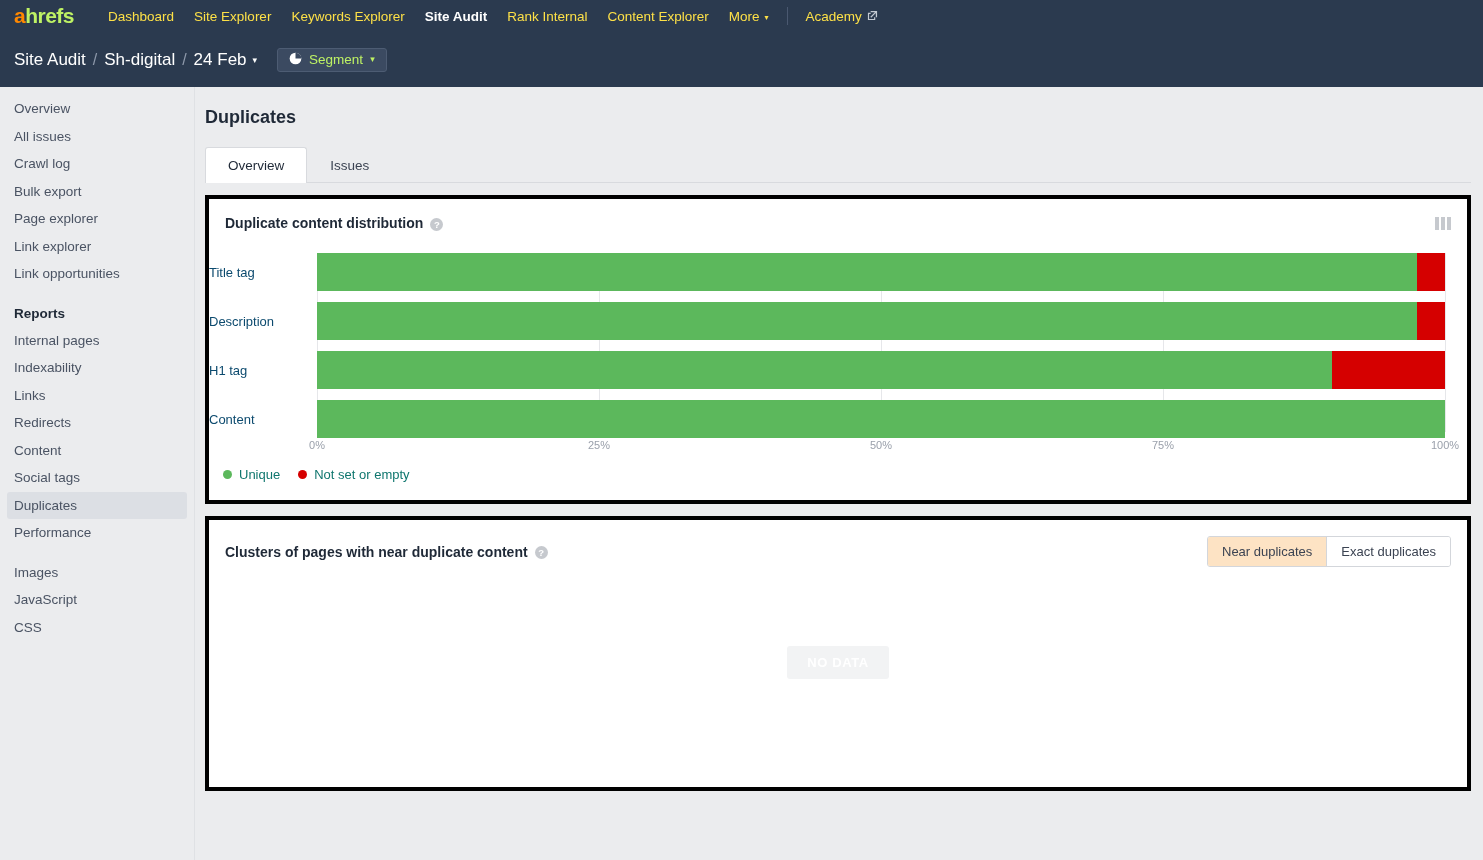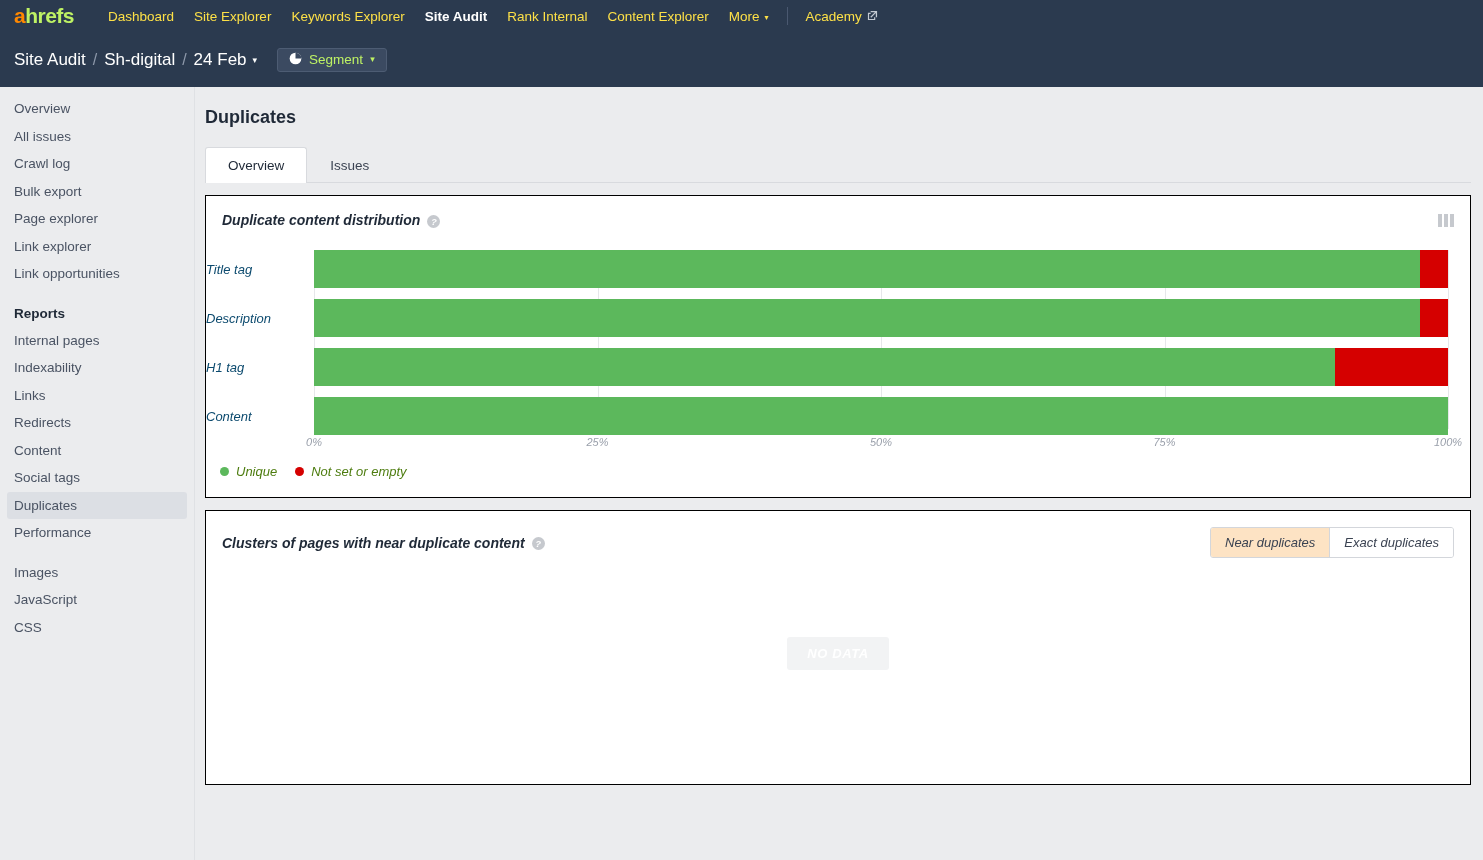--- a/index.html
+++ b/index.html
@@ -70,21 +70,21 @@
   .tab {
     font-size:13.5px; color:#3b4352; padding:10px 22px; cursor:pointer;
     border:1px solid transparent; border-bottom:none; position:relative; top:1px;
   }
   .tab.active {
     background:#ffffff; border-color:#d8dade; border-radius:3px 3px 0 0;
     color:#1f2937; font-weight:normal;
   }
 
   .card {
-    background:#ffffff; border:1px solid #000000; margin:12px 0 0 10px; position:relative;font-style:italic;
+    background:#ffffff; border:4px solid #000000; margin:12px 0 0 10px; position:relative;
   }
 
   .card-head { display:flex; align-items:center; padding:16px 16px 0 16px; }
   .card-title { font-size:14px; font-weight:bold; color:#1f2937; }
   .help-icon {
     width:13px; height:13px; border-radius:50%; background:#c6c9ce; color:#ffffff;
     font-size:9.5px; font-weight:bold; display:inline-flex; align-items:center;
     justify-content:center; margin-left:7px; cursor:pointer; position:relative; top:1px;
   }
   .cols-icon { margin-left:auto; display:flex; gap:2px; cursor:pointer; }
@@ -101,21 +101,21 @@
     position:absolute; left:-108px; top:0; height:38px; width:98px;
     display:flex; align-items:center; font-size:13px; color:#0c4a6e;
   }
   .seg { height:100%; }
   .seg.unique { background:#5cb85c; }
   .seg.missing { background:#d50000; }
   .axis { position:absolute; left:108px; right:22px; bottom:0; height:22px; }
   .tick { position:absolute; font-size:11px; color:#9aa0ab; top:0; transform:translateX(-50%); white-space:nowrap; }
 
   .legend { display:flex; gap:18px; padding:6px 0 18px 14px; }
-  .legend-item { display:flex; align-items:center; gap:7px; font-size:13px; color:#4d7c0f; }
+  .legend-item { display:flex; align-items:center; gap:7px; font-size:13px; color:#0f766e; }
   .dot { width:9px; height:9px; border-radius:50%; display:block; }
 
   
   .card2 { height:275px; }
   .toggle-group { margin-left:auto; display:flex; border:1px solid #d3d6db; border-radius:3px; overflow:hidden; }
   .toggle-btn {
     font-size:13px; padding:7px 14px; cursor:pointer; background:#ffffff; color:#3b4352;
     border-right:1px solid #d3d6db;
   }
   .toggle-btn:last-child { border-right:none; }

